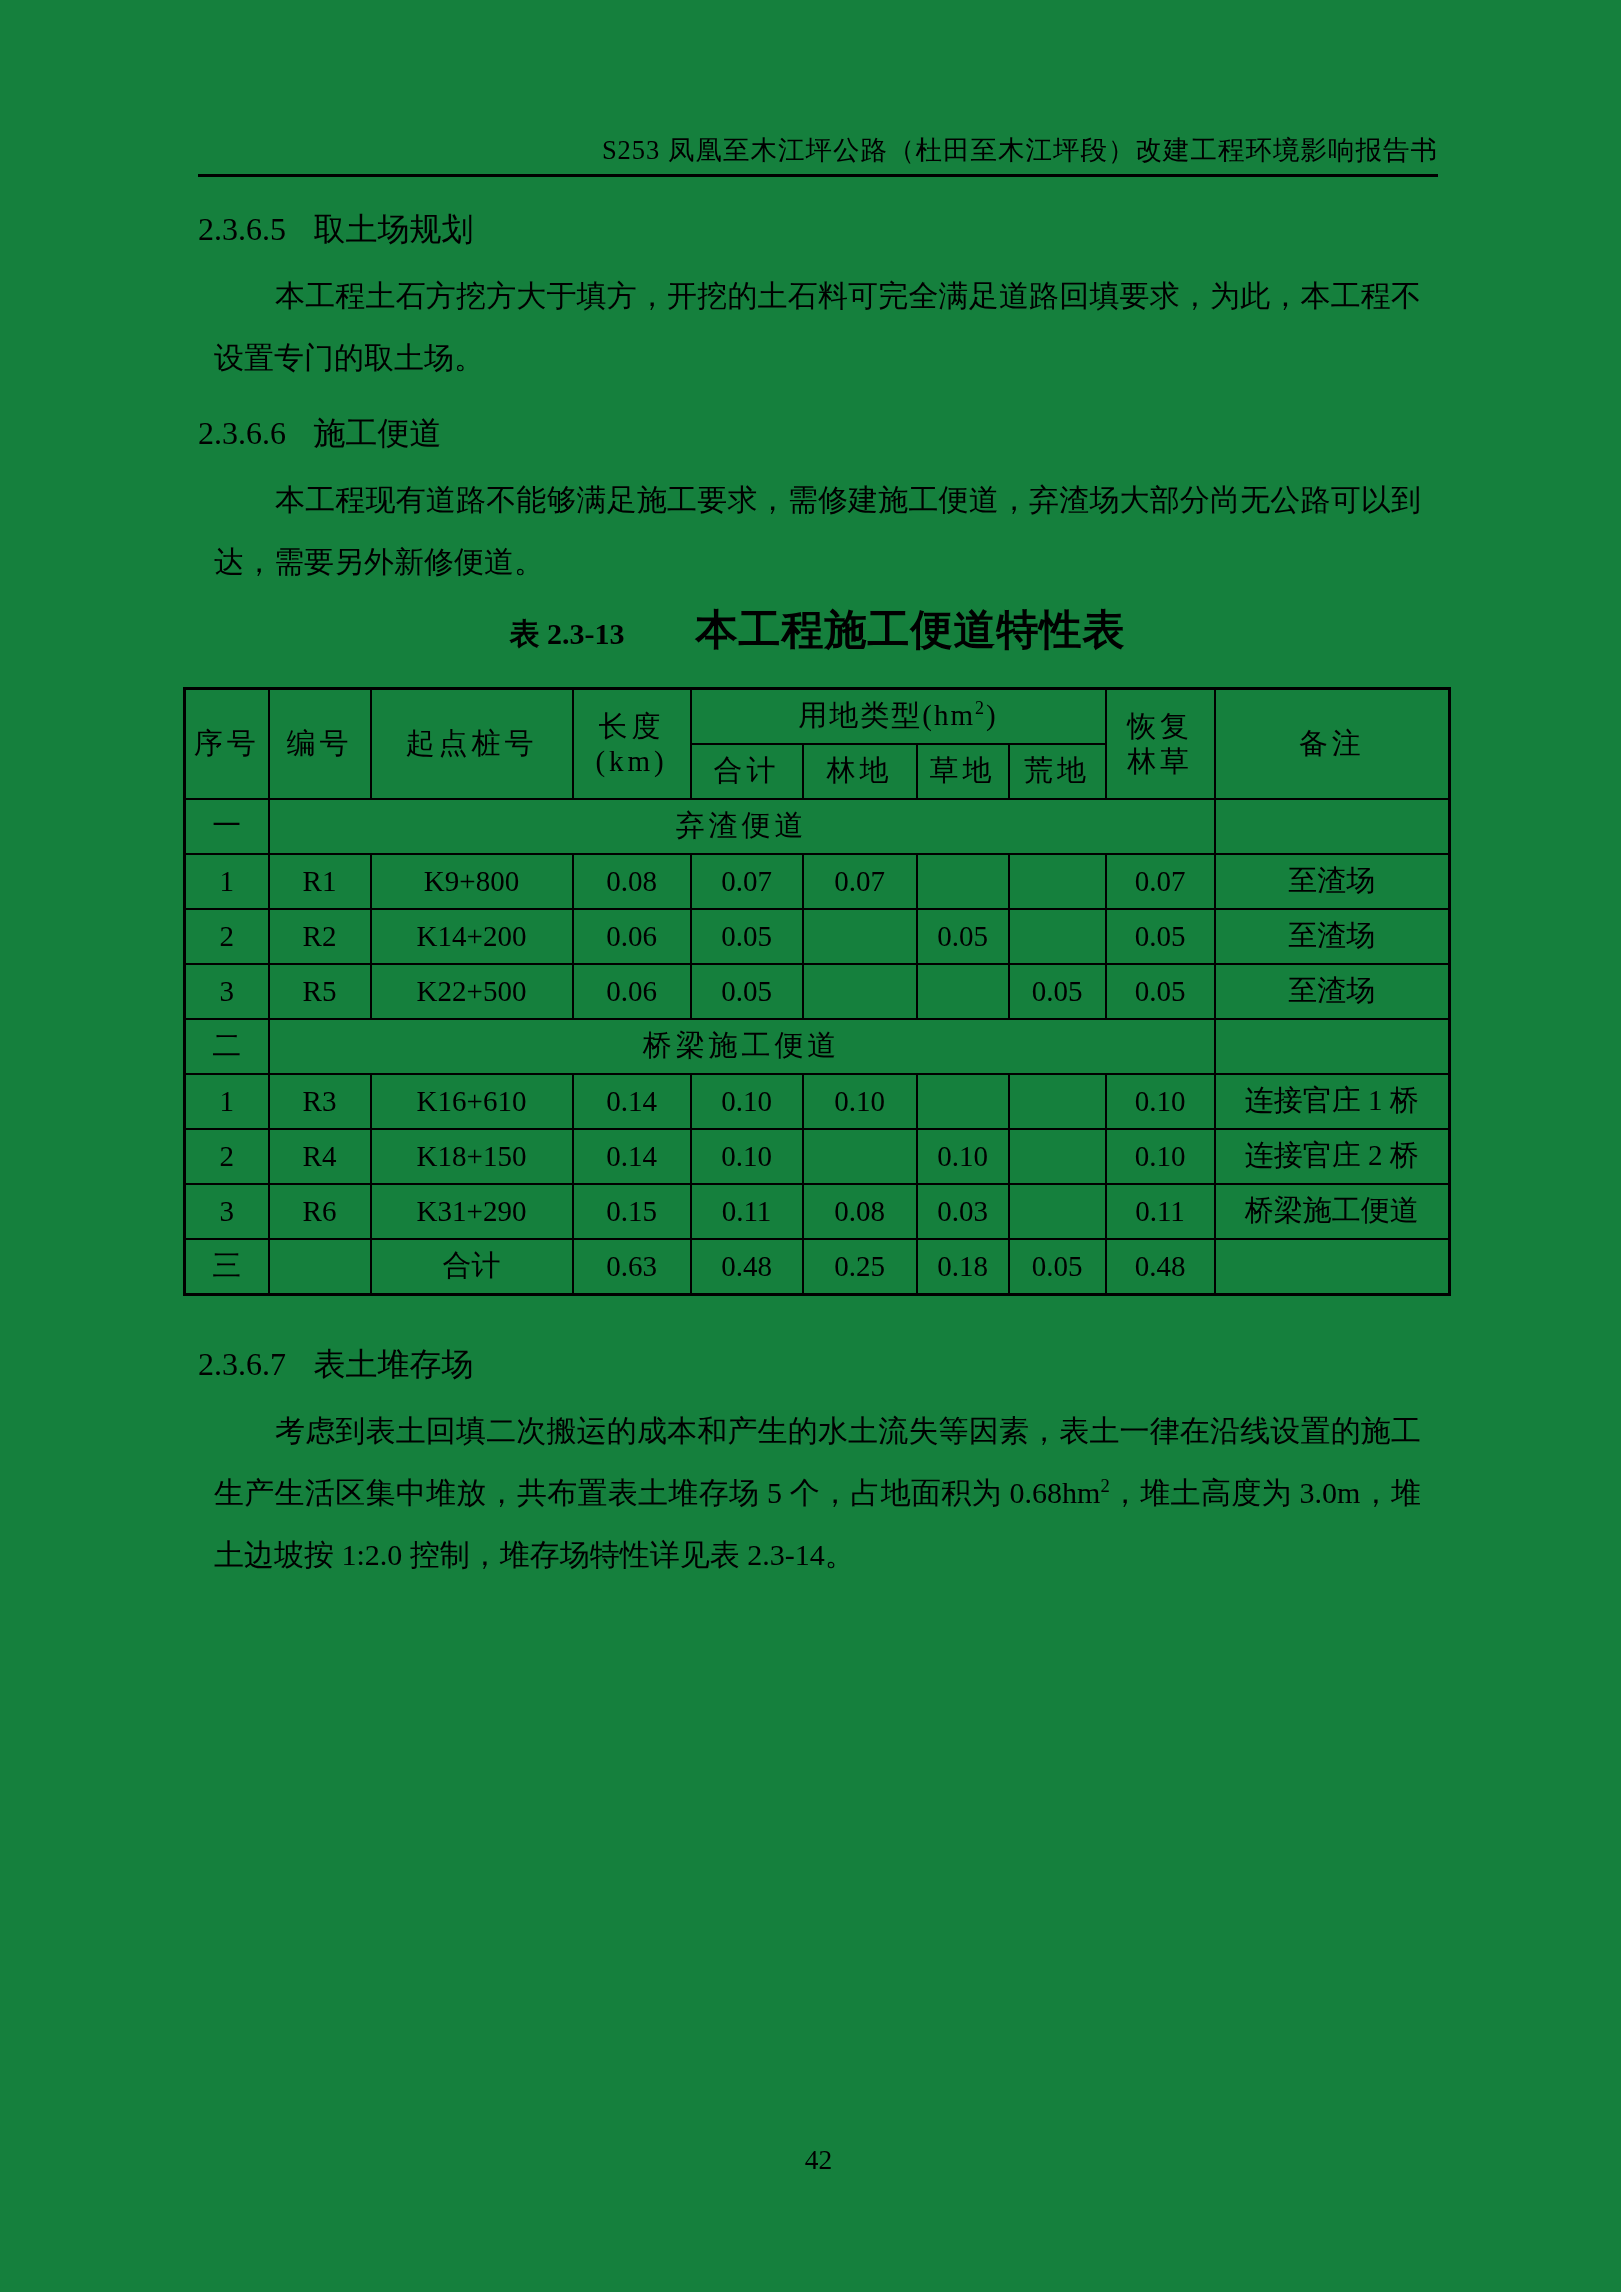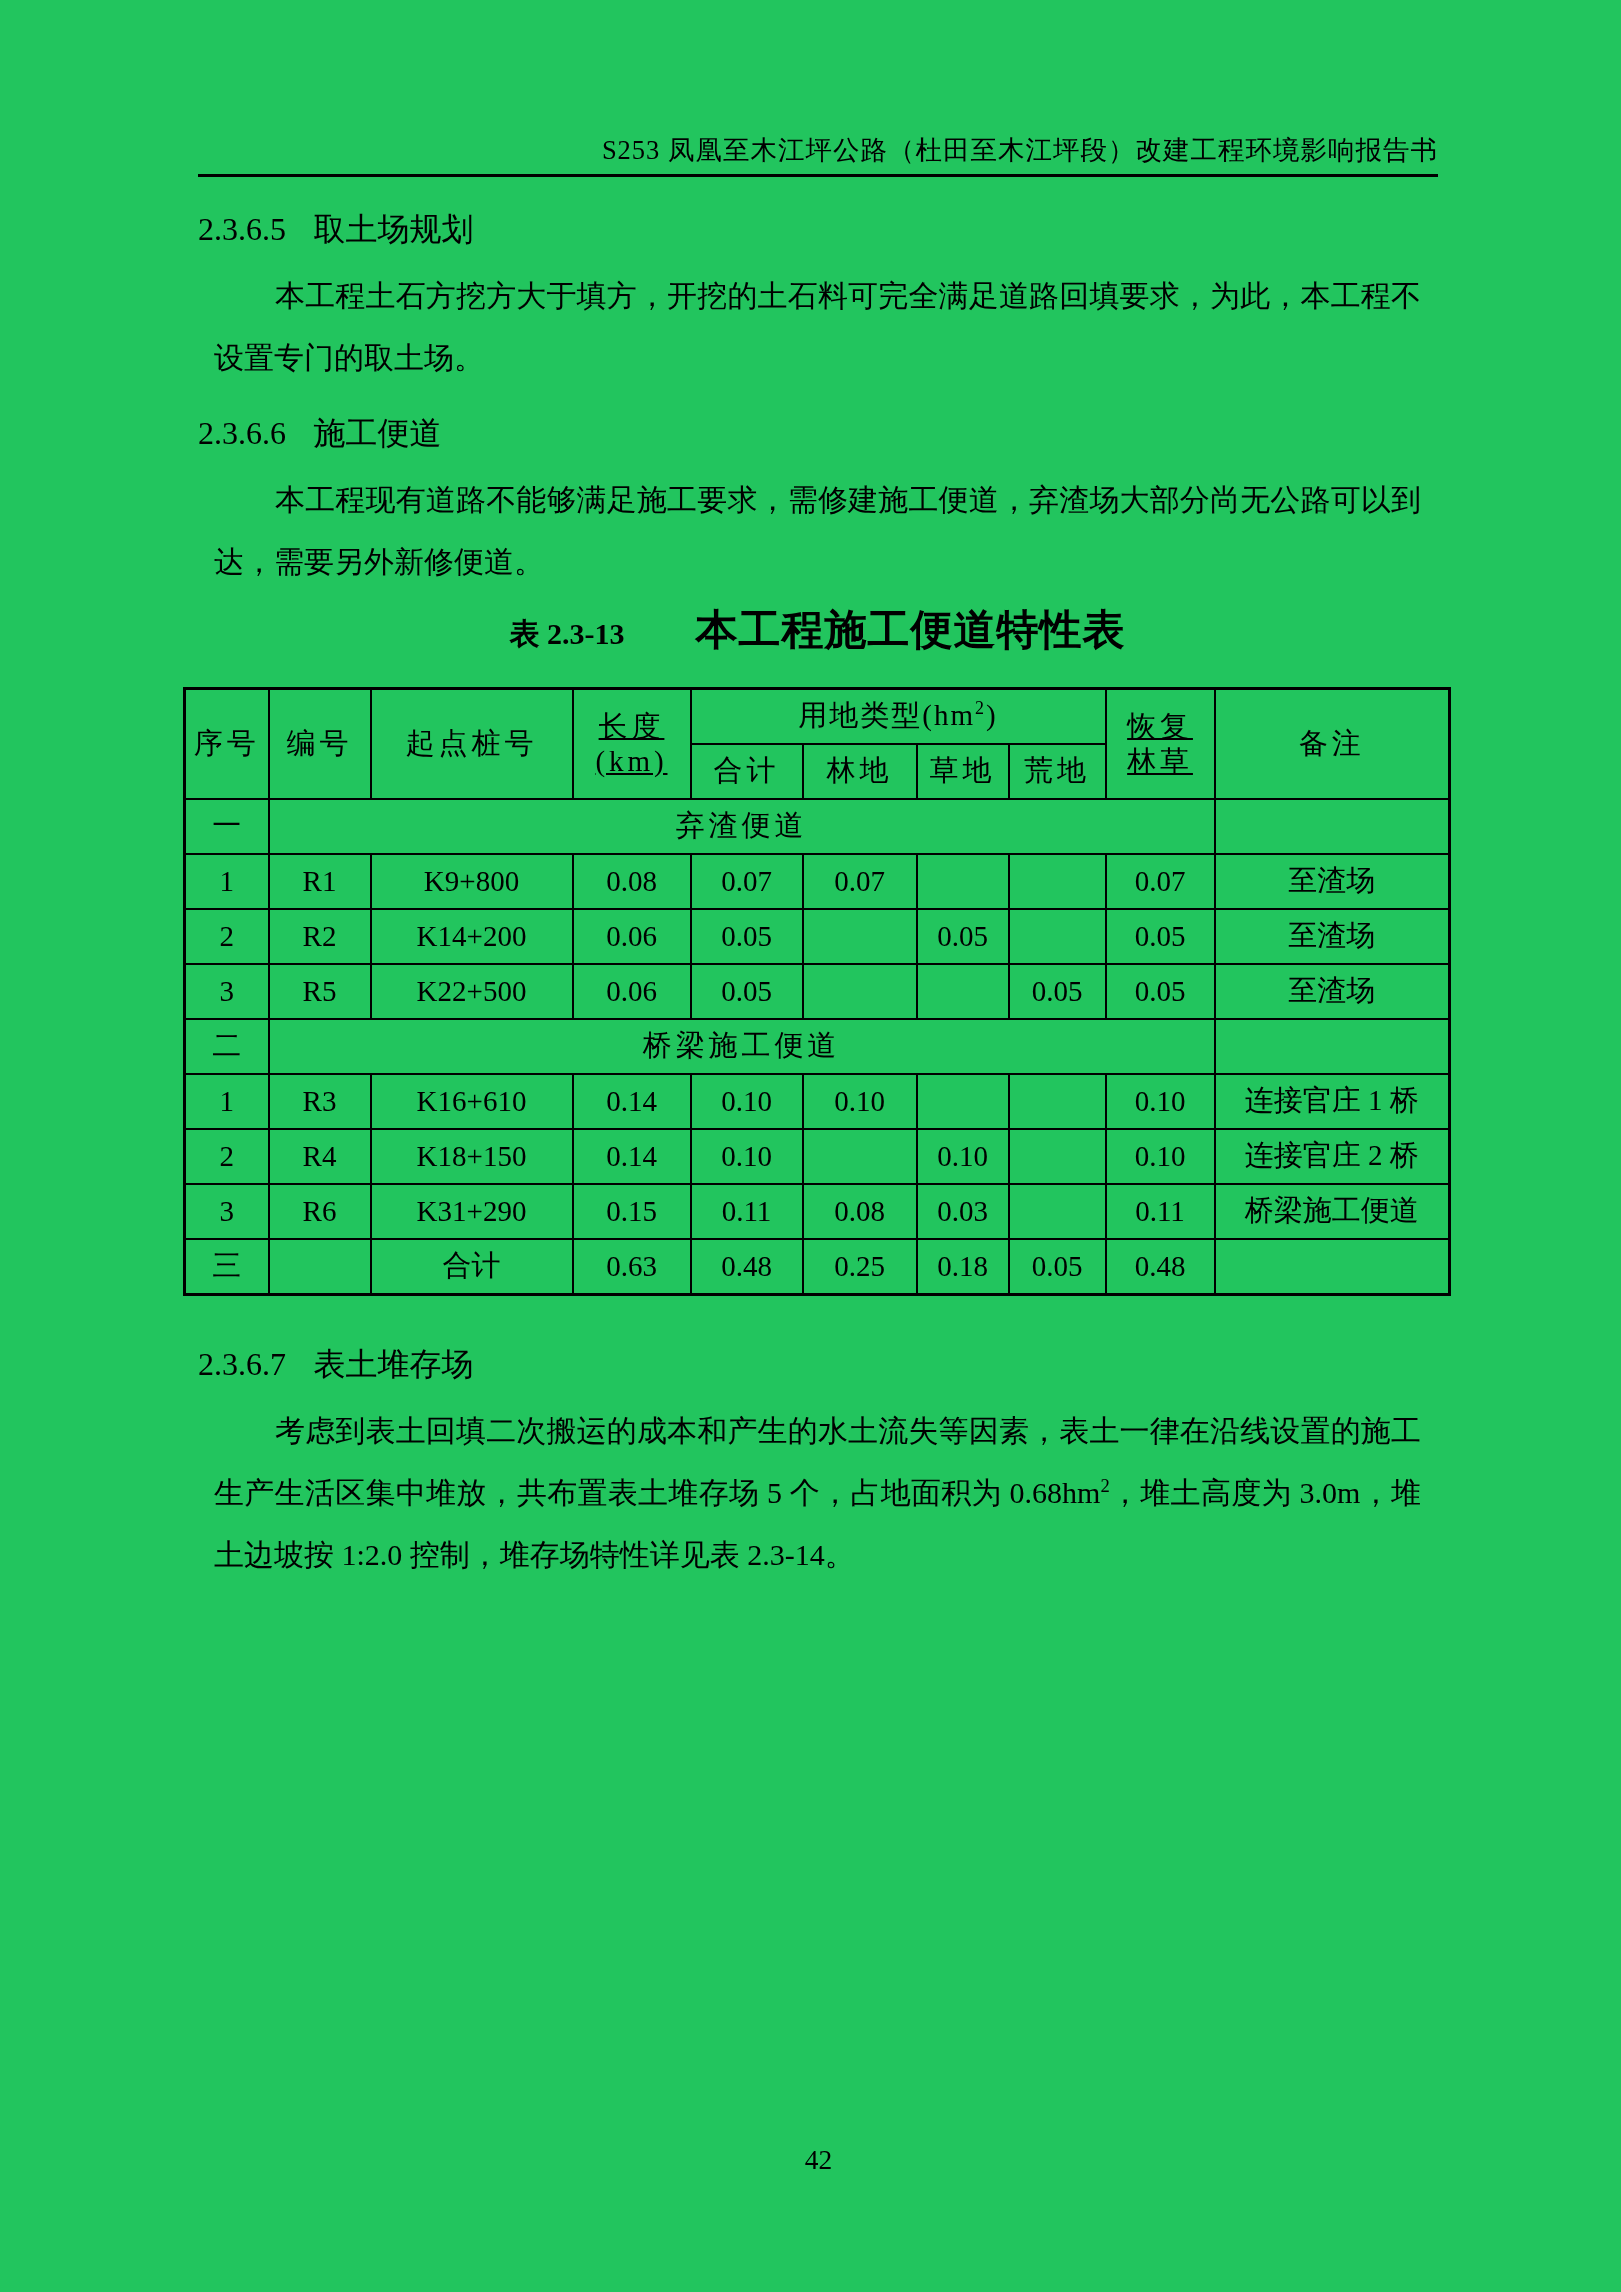--- a/index.html
+++ b/index.html
@@ -1,20 +1,20 @@
 <!DOCTYPE html>
 <html><head>
 <meta charset="utf-8">
 <style>
   html,body { margin:0; padding:0; background:#6b6b6b; }
   .page {
     position:relative;
     width:1621px; height:2293px;
     margin:0 auto;
-    background:#22c55e;
+    background:#15803d;
     color:#000;
     font-family:"Liberation Serif","DejaVu Serif",serif;
     overflow:hidden;
   }
   
   .doc-header {
     margin:0 183px 0 198px;
     padding:133px 0 5.9px 0;
     border-bottom:3.9px solid #000;
     text-align:right;
@@ -70,21 +70,21 @@
     height:53px;
     padding:0 3.9px;
     text-align:center;
     vertical-align:middle;
     font-weight:400;
     font-size:29px;
     overflow:hidden;
   }
   .road-table th { letter-spacing:3.9px; }
   .road-table th.landuse { letter-spacing:2px; }
-  .road-table th.pre { white-space:pre-line; line-height:35px;text-decoration:underline; }
+  .road-table th.pre { white-space:pre-line; line-height:35px; }
   .road-table td.group-title { letter-spacing:3.9px; }
 
   
   .page-number {
     position:absolute; left:8px; top:2145px; width:100%;
     text-align:center; font-size:27.4px;
   }
 </style>
 </head>
 <body>

